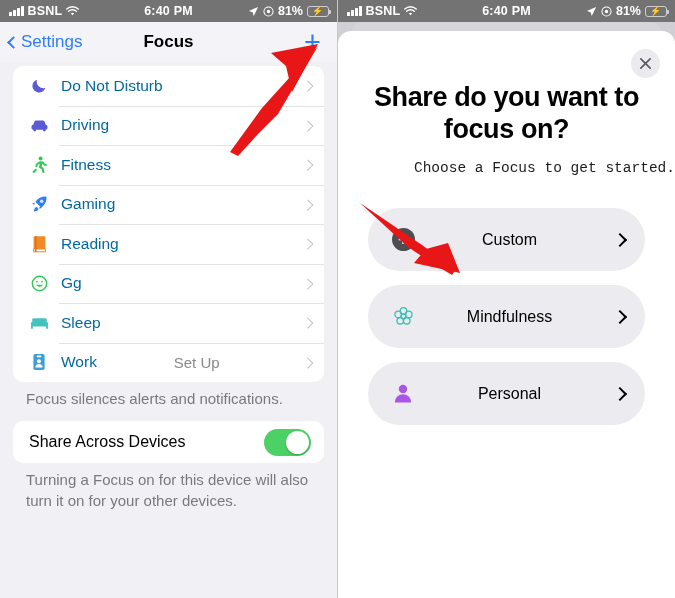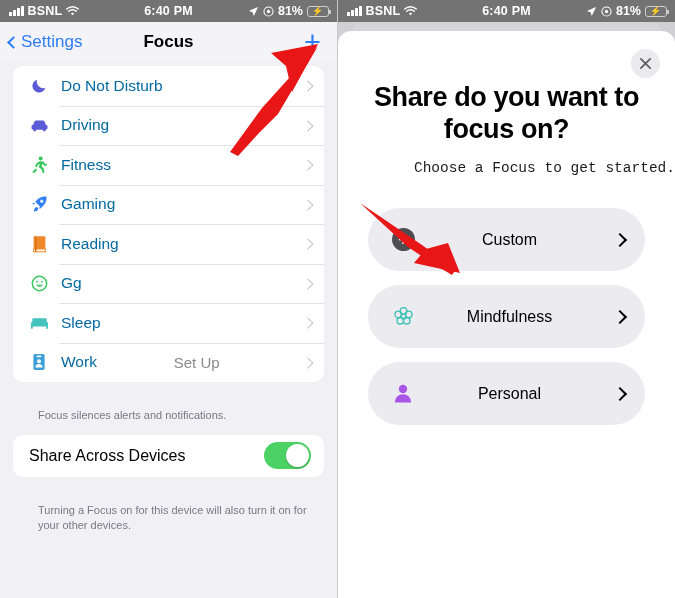--- a/index.html
+++ b/index.html
@@ -97,23 +97,22 @@
   .row-aux { margin-left: auto; font-size: 15px; color: #8a8a8e; padding-right: 7px; }
   .chev {
     width: 7.5px; height: 7.5px; border-top: 1.8px solid #c2c2c6;
     border-right: 1.8px solid #c2c2c6; transform: rotate(45deg);
     flex: none;
   }
   .row-aux + .chev { margin-left: 0; }
   .row > .chev { margin-left: auto; }
 
   .footnote {
-    font-size: 11px; color: #79797f; line-height: 1.35;
-    padding: 26px 16px 0 26px;
-    margin-left: 12px;
+    font-size: 15px; color: #79797f; line-height: 1.35;
+    padding: 7px 16px 0 26px;
   }
   .share-card { margin-top: 12px; }
   .share-row {
     display: flex; align-items: center; height: 42px; padding: 0 13px 0 16px;
   }
   .share-label { font-size: 16px; color: #000; }
   .toggle {
     margin-left: auto; width: 47px; height: 27px;
     background: #4cd264; border-radius: 14px; position: relative;
   }

